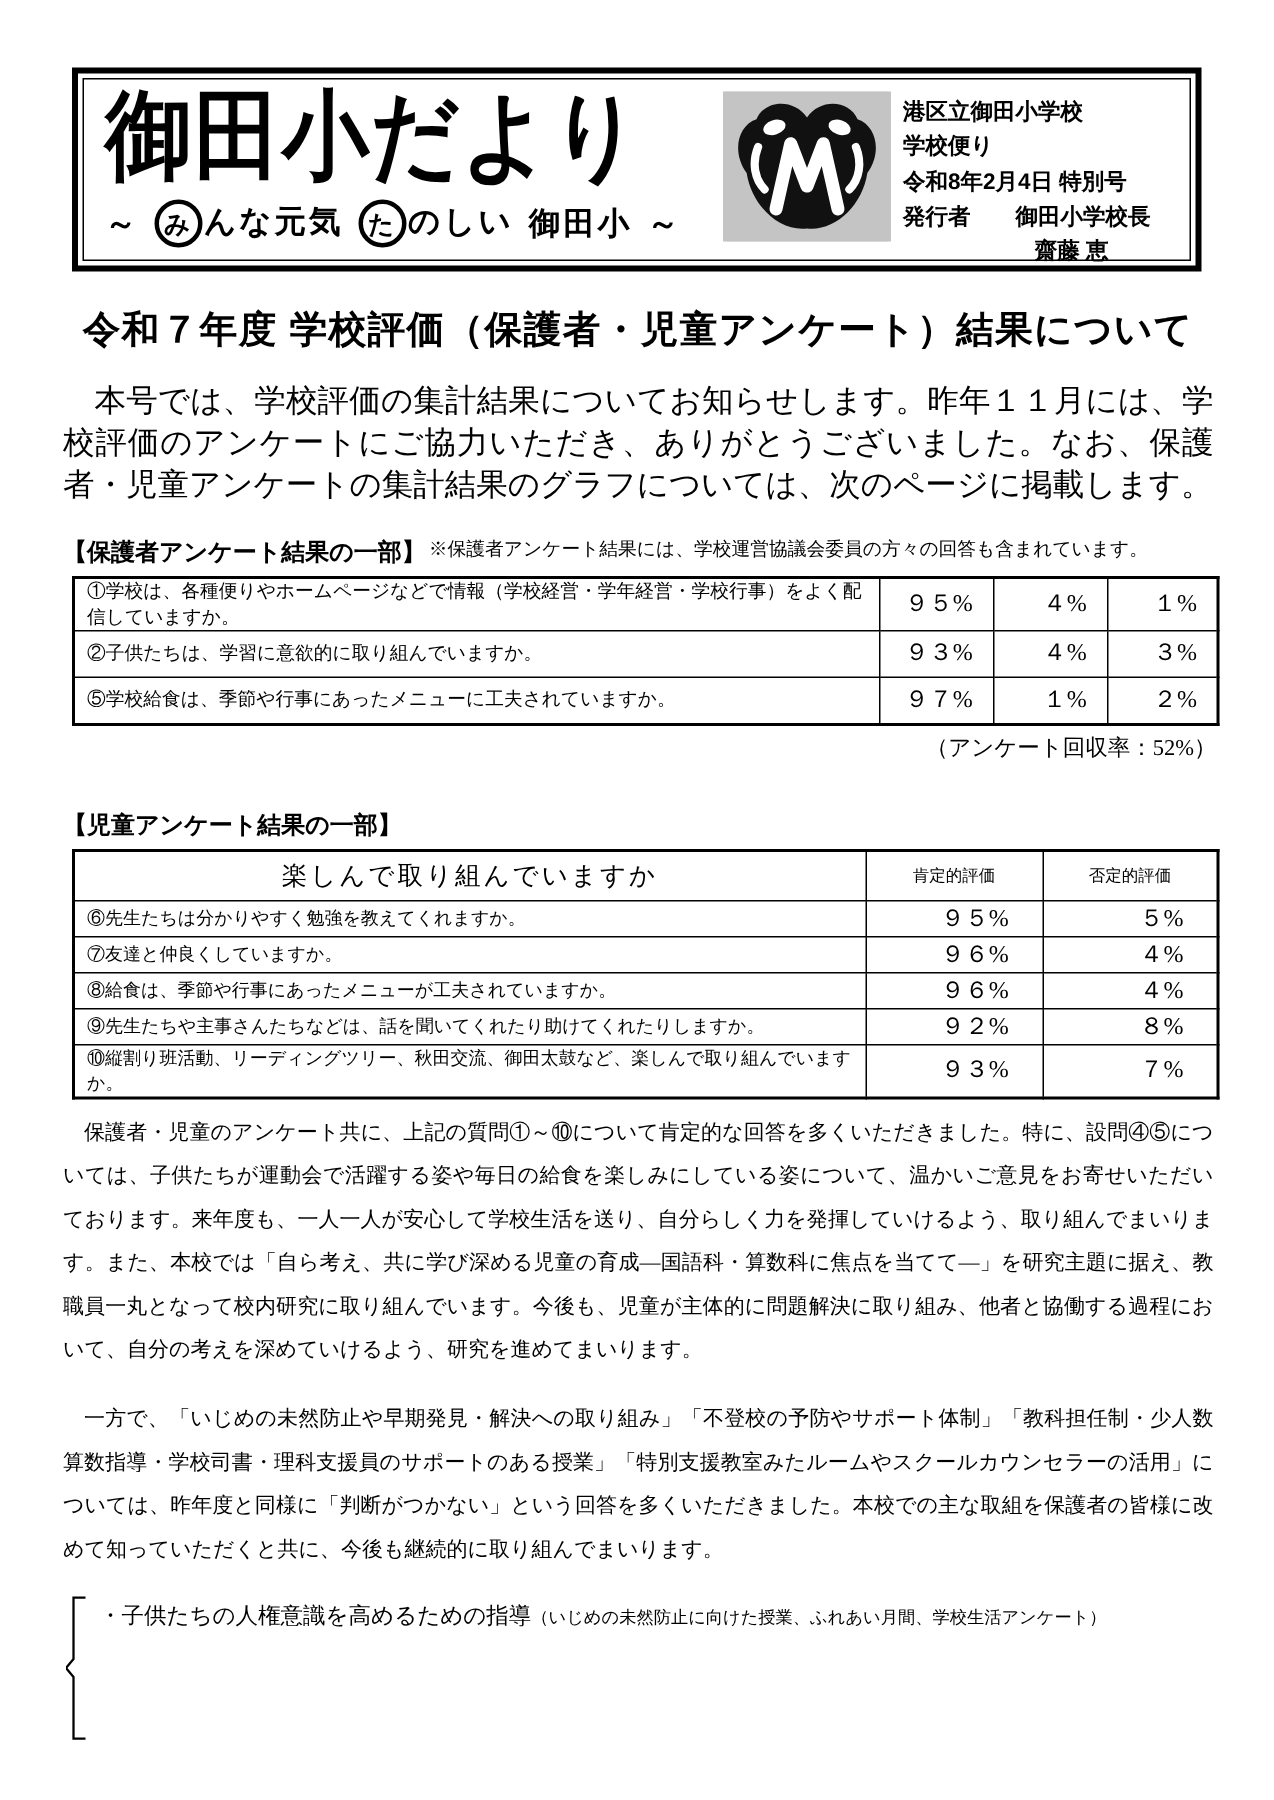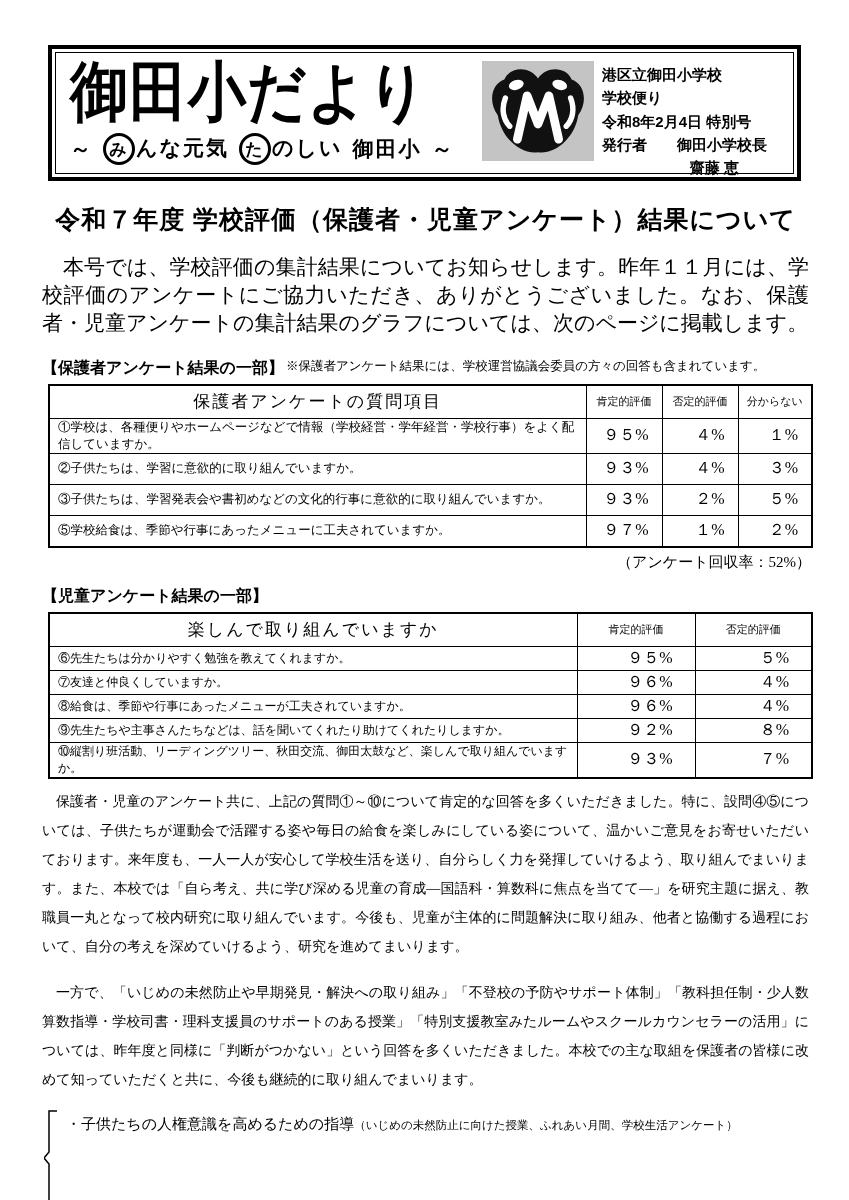--- a/index.html
+++ b/index.html
@@ -138,55 +138,43 @@
   </div>
 
   <table class="survey parent">
     <colgroup>
         <col style="width:537px">
         <col style="width:76px">
         <col style="width:76px">
         <col style="width:74px">
       </colgroup>
     <tbody>
-        <tr>
-      <th class="qhead">保護者アンケートの質問項目</th>
-      <th class="phead">肯定的評価</th>
-      <th class="phead">否定的評価</th>
-      <th class="phead">分からない</th>
-    </tr>
     <tr>
       <td class="qcell">①学校は、各種便りやホームページなどで情報（学校経営・学年経営・学校行事）をよく配信していますか。</td>
       <td class="pcell">９５%</td>
       <td class="pcell">４%</td>
       <td class="pcell">１%</td>
     </tr>
     <tr>
       <td class="qcell">②子供たちは、学習に意欲的に取り組んでいますか。</td>
       <td class="pcell">９３%</td>
       <td class="pcell">４%</td>
       <td class="pcell">３%</td>
-    </tr>
-    <tr>
-      <td class="qcell">③子供たちは、学習発表会や書初めなどの文化的行事に意欲的に取り組んでいますか。</td>
-      <td class="pcell">９３%</td>
-      <td class="pcell">２%</td>
-      <td class="pcell">５%</td>
     </tr>
     <tr>
       <td class="qcell">⑤学校給食は、季節や行事にあったメニューに工夫されていますか。</td>
       <td class="pcell">９７%</td>
       <td class="pcell">１%</td>
       <td class="pcell">２%</td>
     </tr>
   </tbody>
     </table>
   <div class="rate-line">（アンケート回収率：52%）</div>
 
-  <div class="sec-line" style="margin-top:14px;">
+  <div class="sec-line" style="margin-top:32px;">
     <span class="sec-head">【児童アンケート結果の一部】</span>
   </div>
 
   <table class="survey child">
     <colgroup>
         <col style="width:528px">
         <col style="width:118px">
         <col style="width:117px">
       </colgroup>
     <tbody>

